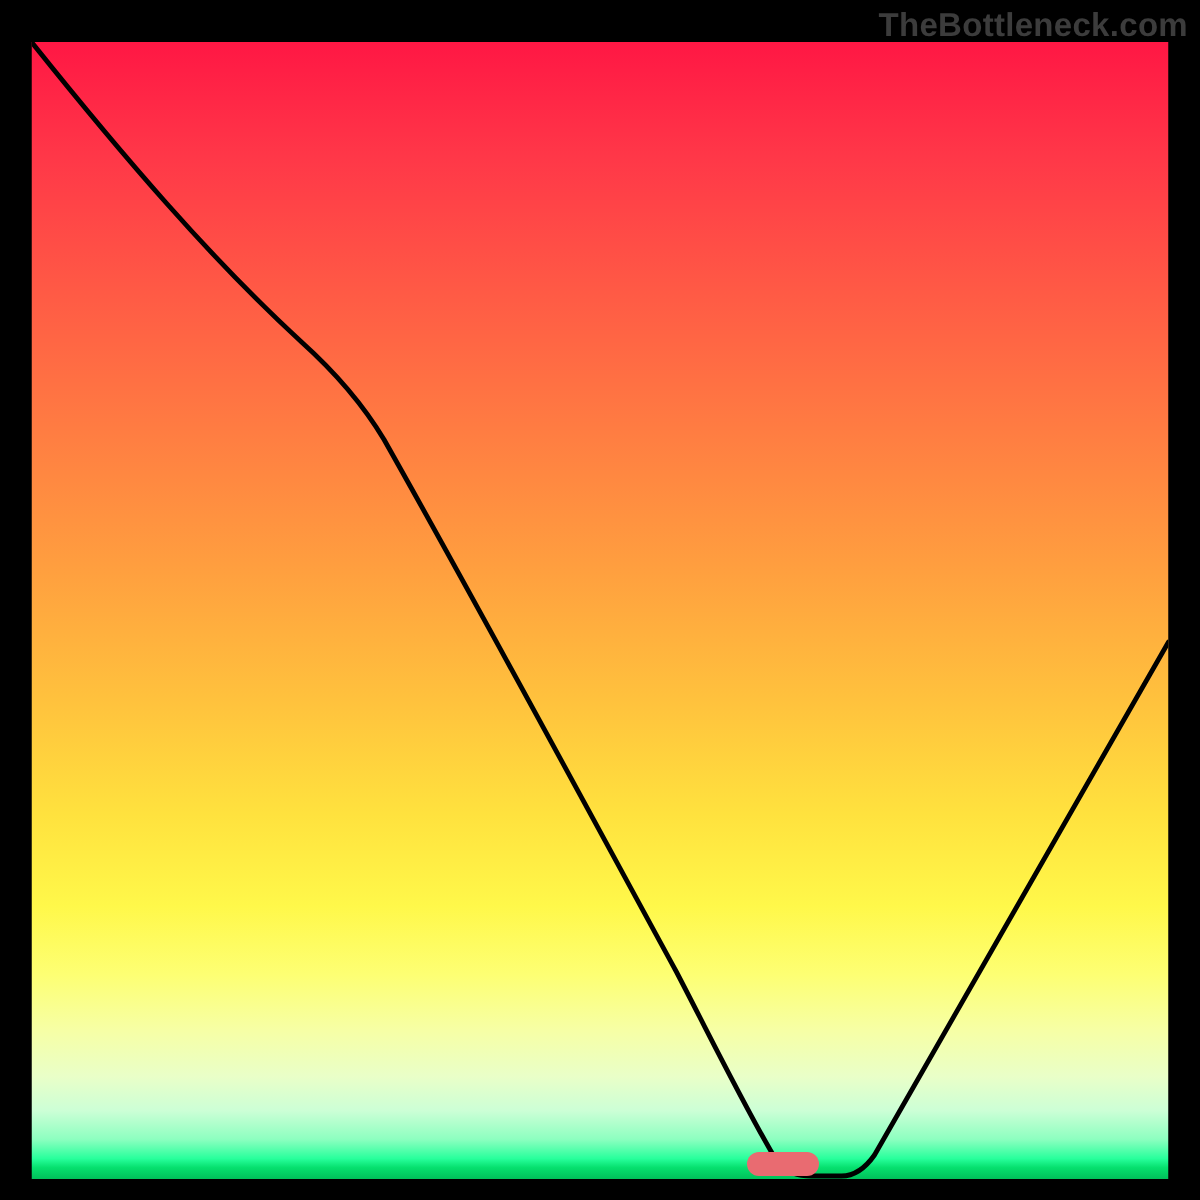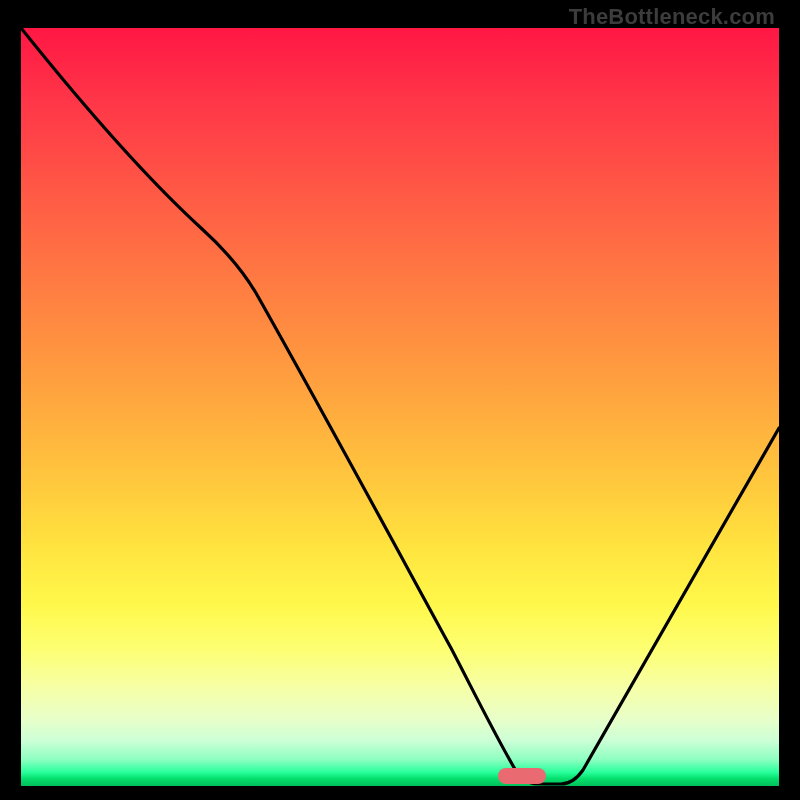--- a/index.html
+++ b/index.html
@@ -13,21 +13,21 @@
   }
   .frame {
     position: relative;
     width: 800px;
     height: 800px;
     background: #000;
   }
   .watermark {
     position: absolute;
     top: 4px;
-    right: 25px;
+    right: 8px;
     color: #3c3c3c;
     font-size: 22px;
     font-weight: 600;
     letter-spacing: 0.2px;
     user-select: none;
   }
   
   .plot {
     position: absolute;
     left: 21px;

